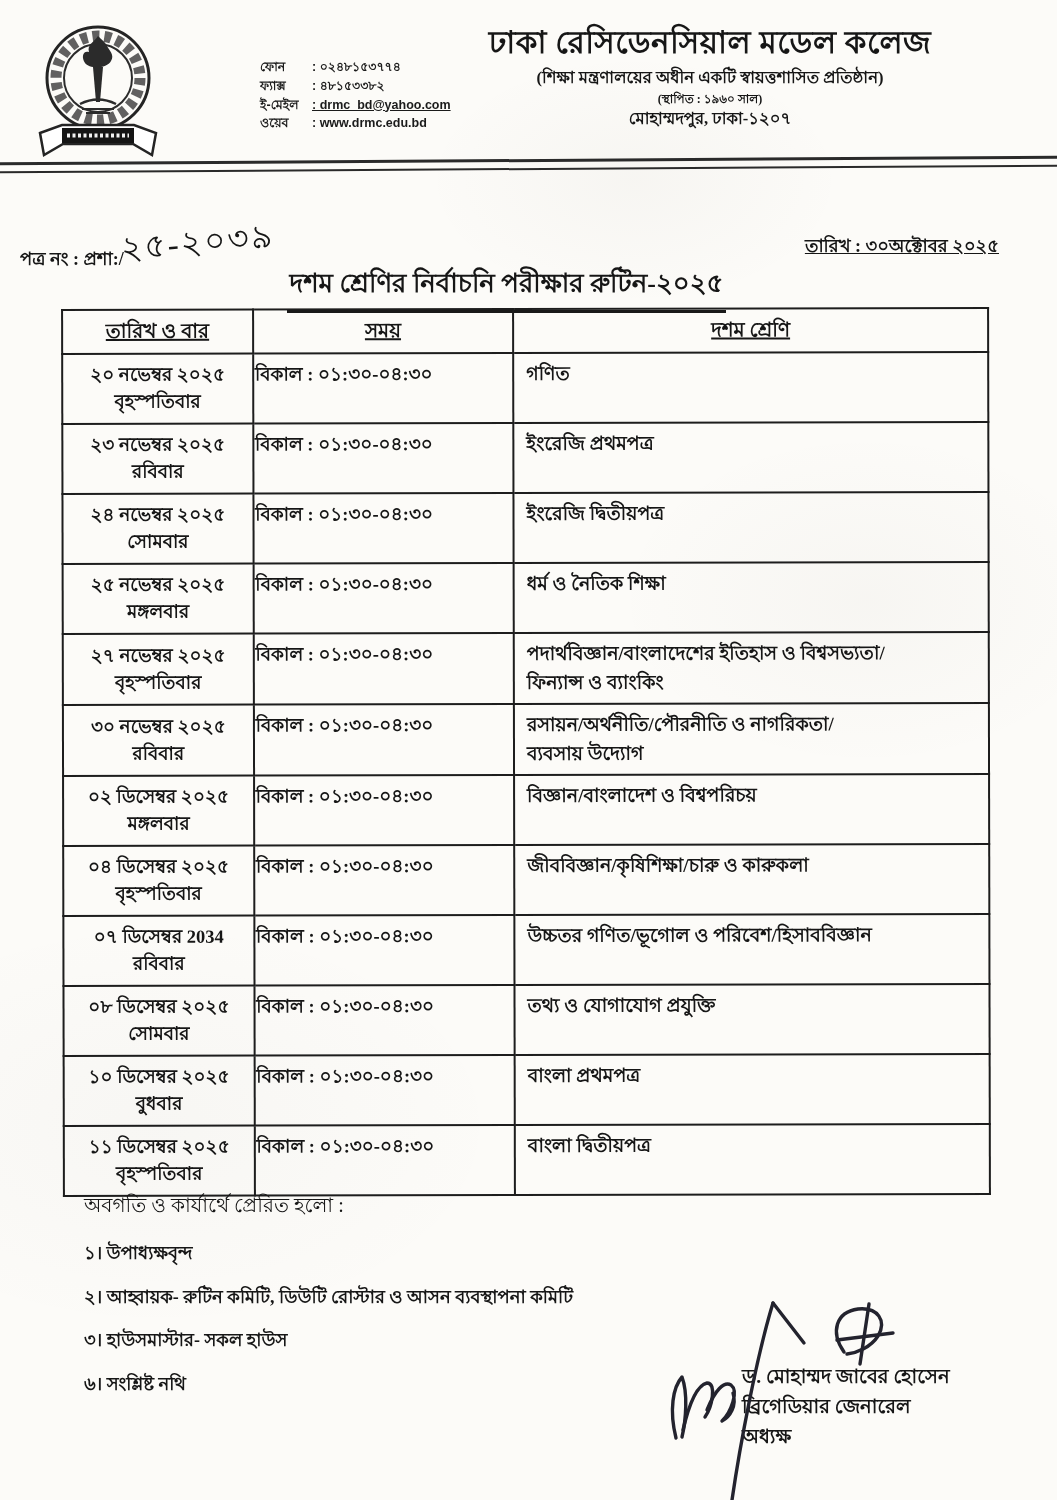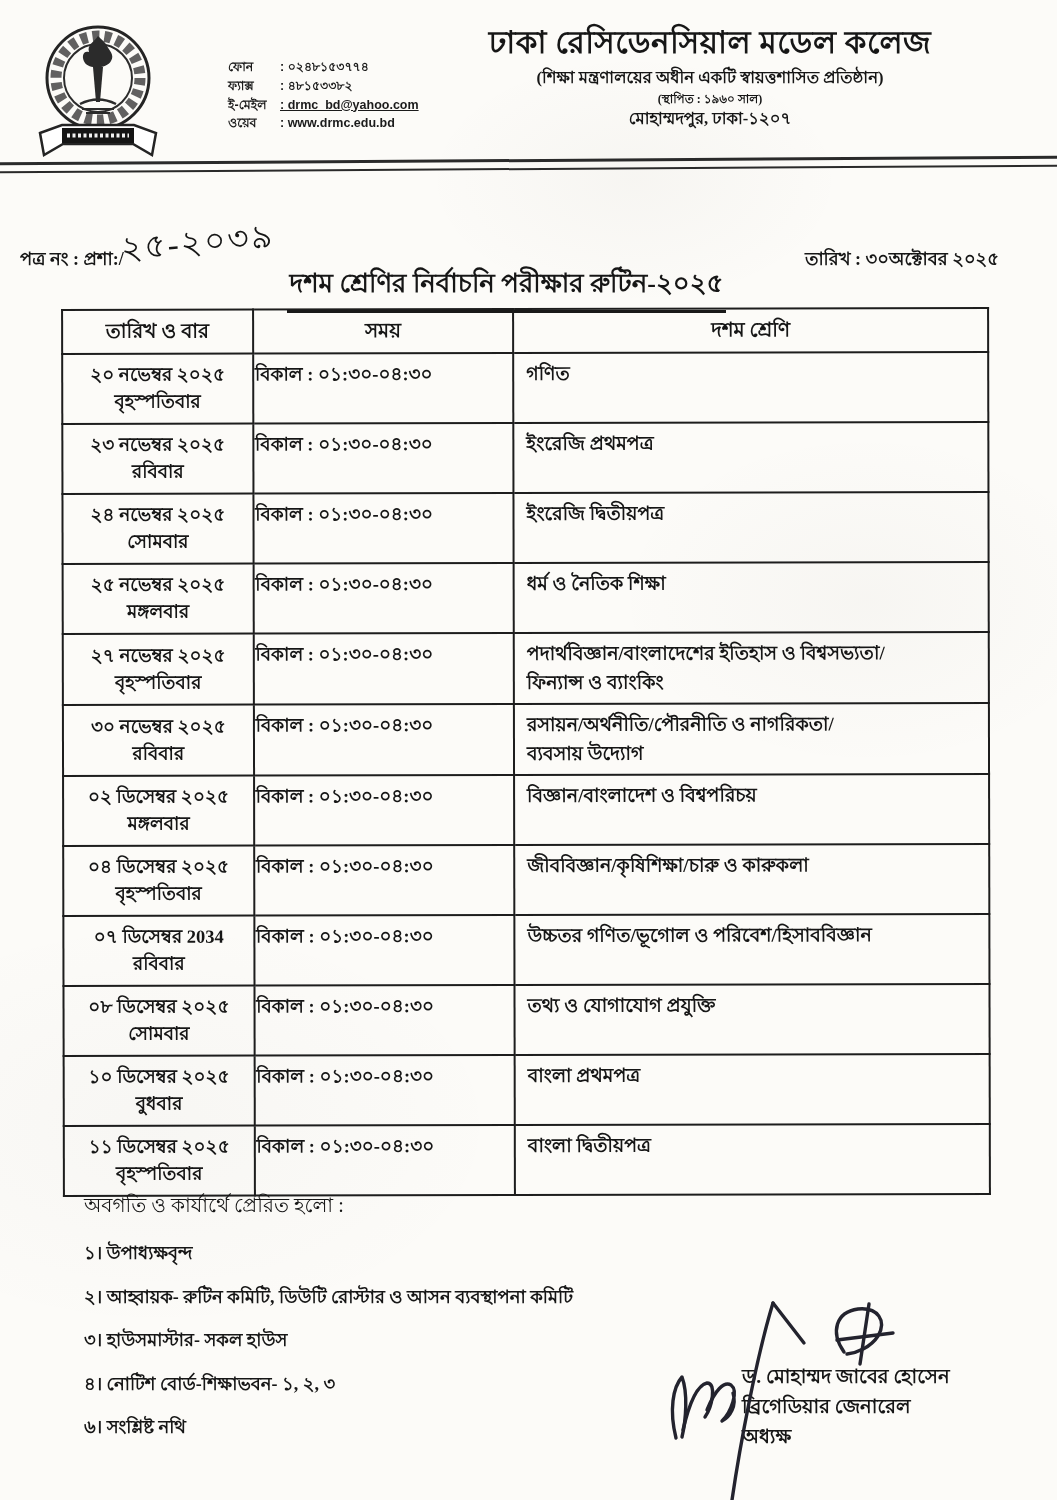--- a/index.html
+++ b/index.html
@@ -12,48 +12,48 @@
   }
   .page::before{
     content:"";position:absolute;inset:0;pointer-events:none;
     background:
       radial-gradient(ellipse 360px 240px at 82% 40%, rgba(90,80,60,.03), transparent 70%),
       radial-gradient(ellipse 500px 300px at 15% 75%, rgba(60,60,60,.025), transparent 70%),
       radial-gradient(ellipse 300px 180px at 60% 12%, rgba(80,70,50,.03), transparent 70%);
   }
   
   .logo{position:absolute;left:22px;top:16px;width:152px;height:150px;}
-  .contact{position:absolute;left:228px;top:58px;font-size:12.5px;font-weight:bold;
+  .contact{position:absolute;left:260px;top:58px;font-size:12.5px;font-weight:bold;
            line-height:1.5;font-family:"Liberation Sans",sans-serif;color:#1b1b1b;}
   .contact .row{white-space:nowrap;}
   .contact .cl{display:inline-block;min-width:52px;}
   .contact .under{text-decoration:underline;}
   .college{position:absolute;left:415px;top:24px;width:590px;text-align:center;line-height:1.2;}
   .college .name{font-size:31px;font-weight:bold;letter-spacing:.5px;}
   .college .sub{font-size:16.5px;font-weight:bold;margin-top:7px;}
   .college .estd{font-size:12px;font-weight:bold;margin-top:4px;}
   .college .addr{font-size:16.5px;font-weight:bold;margin-top:3px;}
   .rule{position:absolute;left:-6px;top:159px;width:1070px;height:6px;
         border-top:3px solid #2a2a2a;border-bottom:2px solid #2a2a2a;
         transform:rotate(-0.35deg);}
   
   .ref{position:absolute;left:20px;top:228px;font-size:18px;font-weight:bold;white-space:nowrap;}
   .ref-hand{display:inline-block;font-size:33px;font-weight:500;letter-spacing:2px;
             transform:rotate(-5deg) translateY(-5px);transform-origin:left bottom;}
-  .dateline{position:absolute;right:58px;top:245px;font-size:18px;font-weight:bold;}
+  .dateline{position:absolute;right:58px;top:232px;font-size:18px;font-weight:bold;text-decoration:underline;}
   
   .title{position:absolute;left:0;top:263px;width:100%;text-align:center;}
   .title span{display:inline-block;font-size:26px;font-weight:bold;
               border-bottom:3px solid #191919;padding:0 3px 3px;
               transform:translateX(-22px);}
   
   table.routine{position:absolute;left:62px;top:308px;width:928px;
                 border-collapse:collapse;transform:rotate(-0.12deg);}
   .routine th,.routine td{border:2.5px solid #1d1d1d;font-weight:bold;}
-  .routine th{font-size:20px;height:38px;padding:2px 4px;}
+  .routine th{font-size:20px;height:38px;padding:2px 4px;text-decoration:underline;}
   .routine td{height:56px;vertical-align:middle;}
   .c1{width:186px;} .c2{width:258px;} .c3{width:484px;}
   td.date-cell{text-align:center;font-size:18.5px;line-height:1.45;padding:4px 2px;}
   td.time-cell{text-align:left;font-size:18.5px;vertical-align:top;padding-top:6px;}
   td.subj-cell{font-size:19px;padding:6px 12px;white-space:pre-line;line-height:1.5;vertical-align:top;}
   
   .dist{position:absolute;left:84px;top:1190px;}
   .dist h3{margin:0 0 16px 0;font-size:20px;font-weight:normal;}
   .dist ul{list-style:none;margin:0;padding:0;}
   .dist li{font-size:18px;font-weight:bold;margin-bottom:12.5px;white-space:nowrap;}
@@ -227,21 +227,20 @@
 
   <div class="dist">
     <h3>অবগতি ও কার্যার্থে প্রেরিত হলো :</h3>
     <ul>
     <li>১। উপাধ্যক্ষবৃন্দ</li>
 
     <li>২। আহ্বায়ক- রুটিন কমিটি, ডিউটি রোস্টার ও আসন ব্যবস্থাপনা কমিটি</li>
 
     <li>৩। হাউসমাস্টার- সকল হাউস</li>
 
-    <li>৪। নোটিশ বোর্ড-শিক্ষাভবন- ১, ২, ৩</li>
 
 
     <li>৬। সংশ্লিষ্ট নথি</li>
   </ul>
   </div>
 
   <div class="sig">
     <div>ড. মোহাম্মদ জাবের হোসেন</div>
     <div>ব্রিগেডিয়ার জেনারেল</div>
     <div>অধ্যক্ষ</div>

